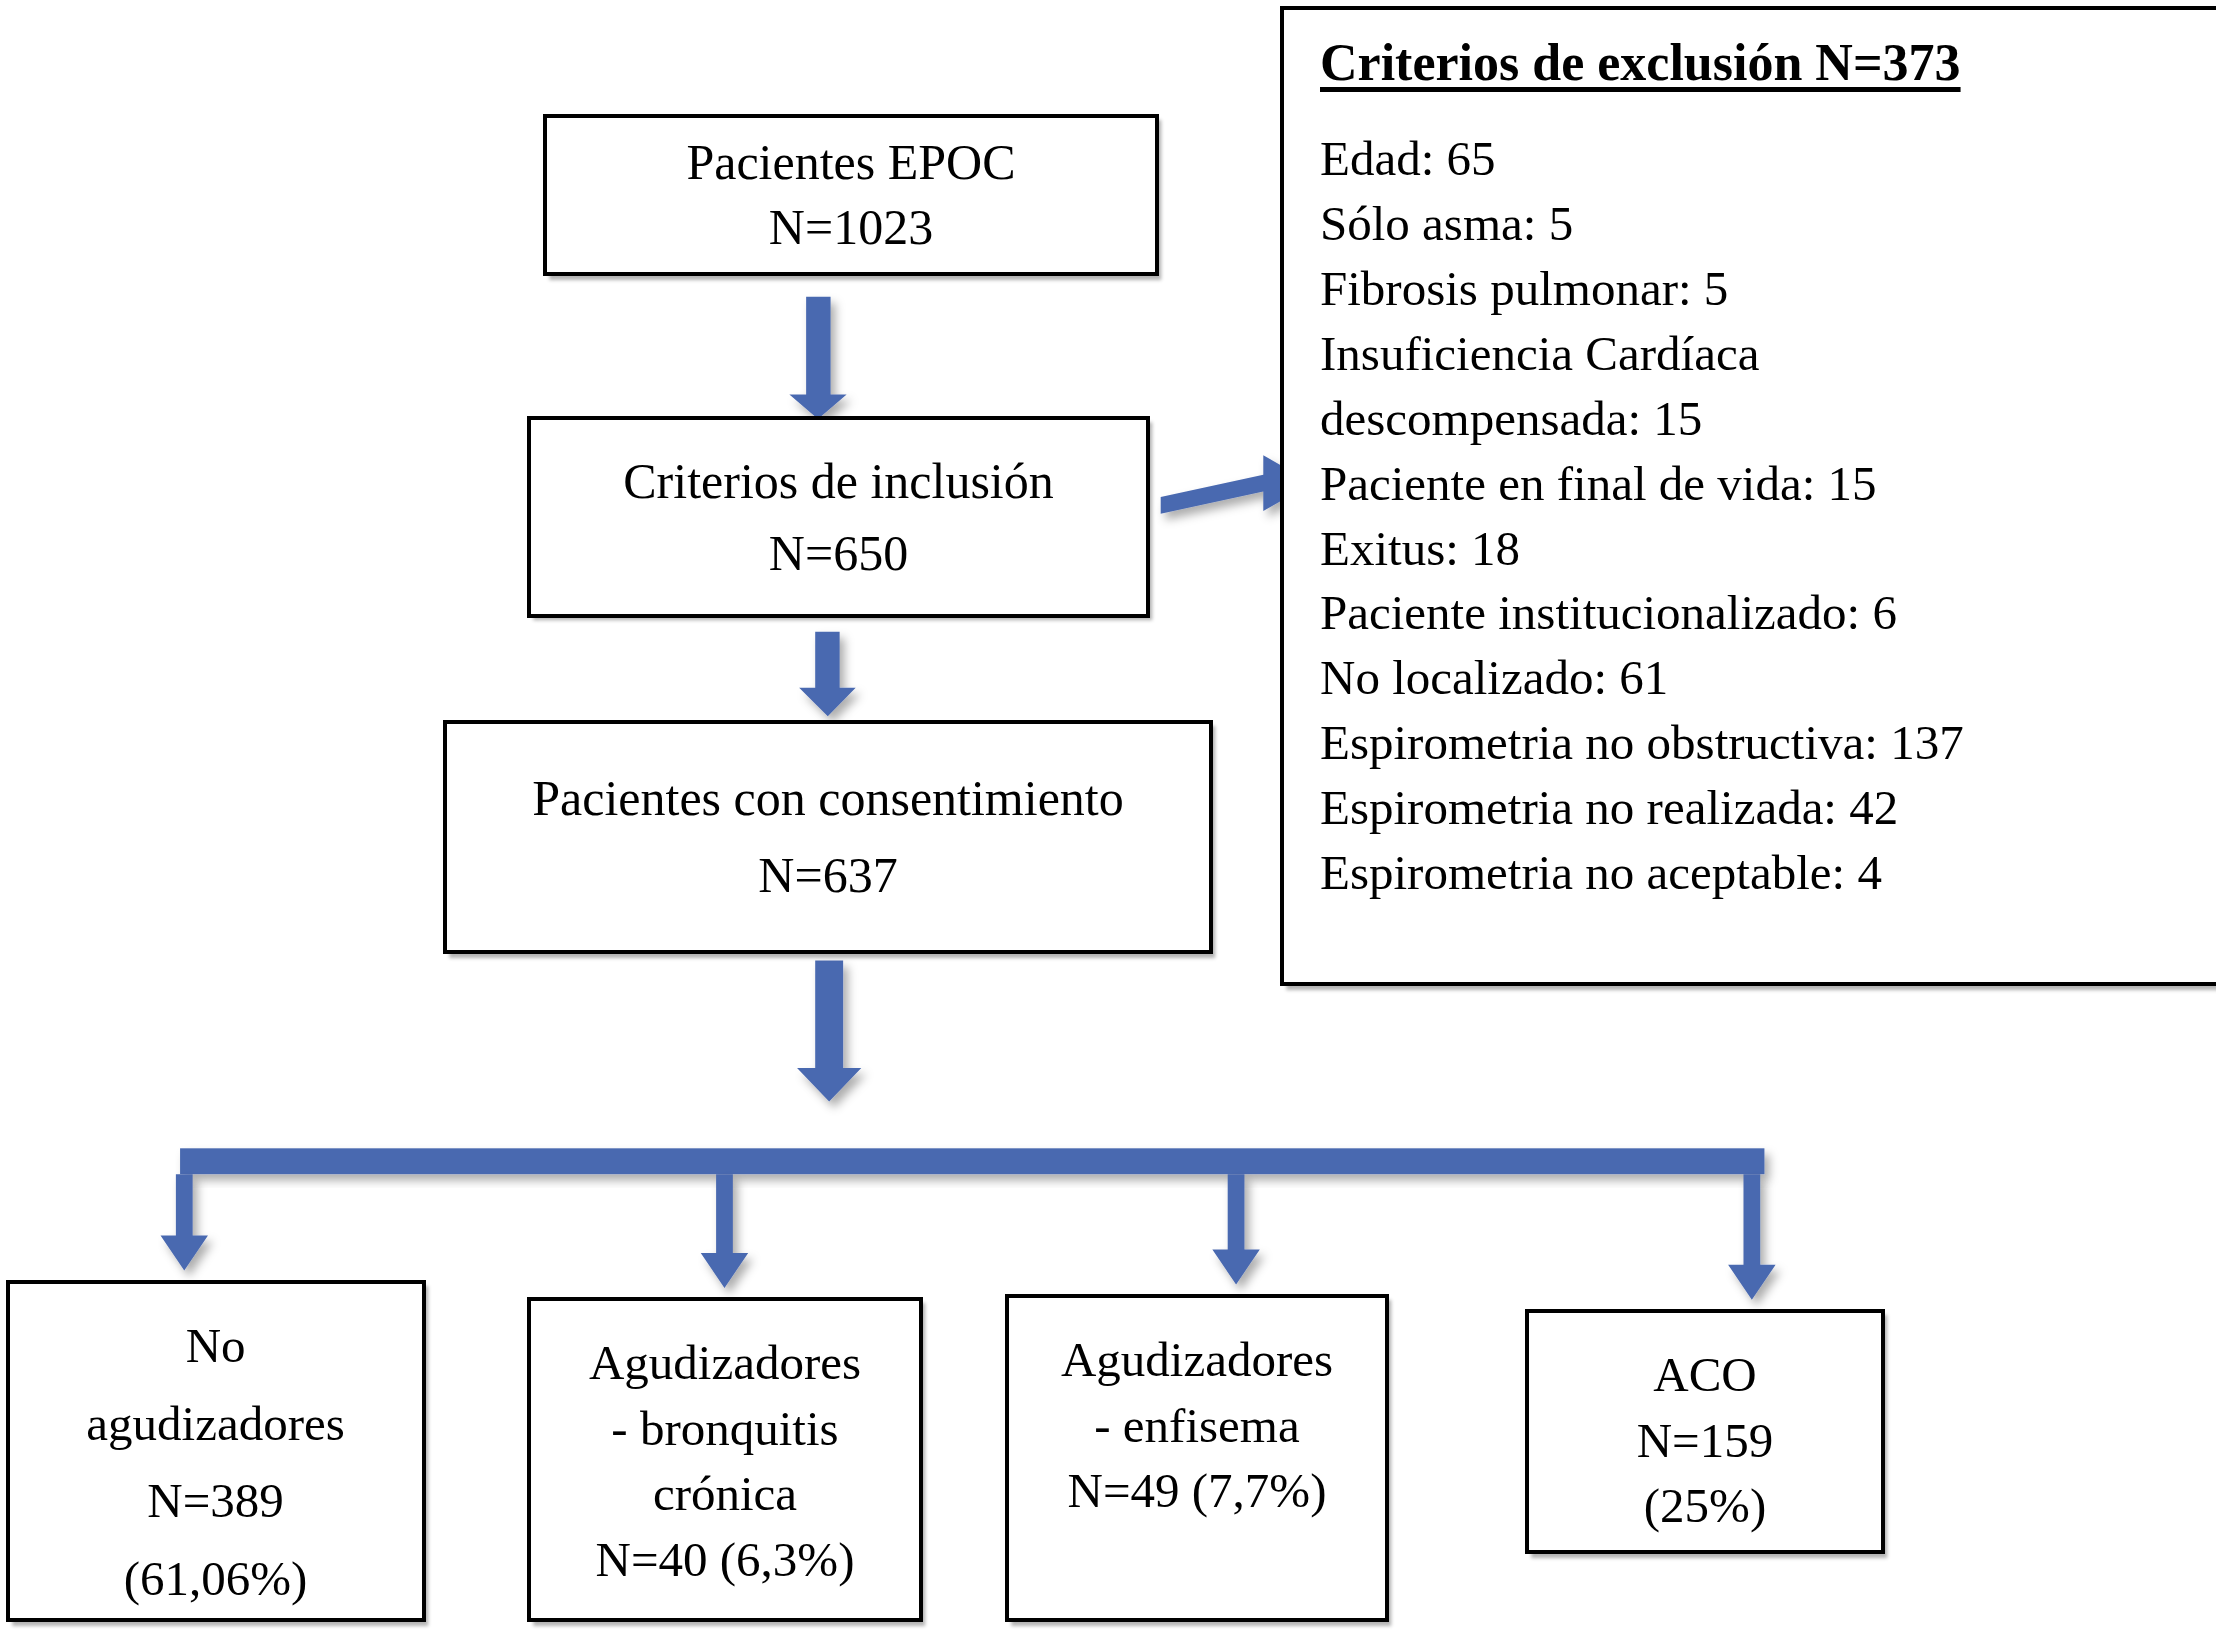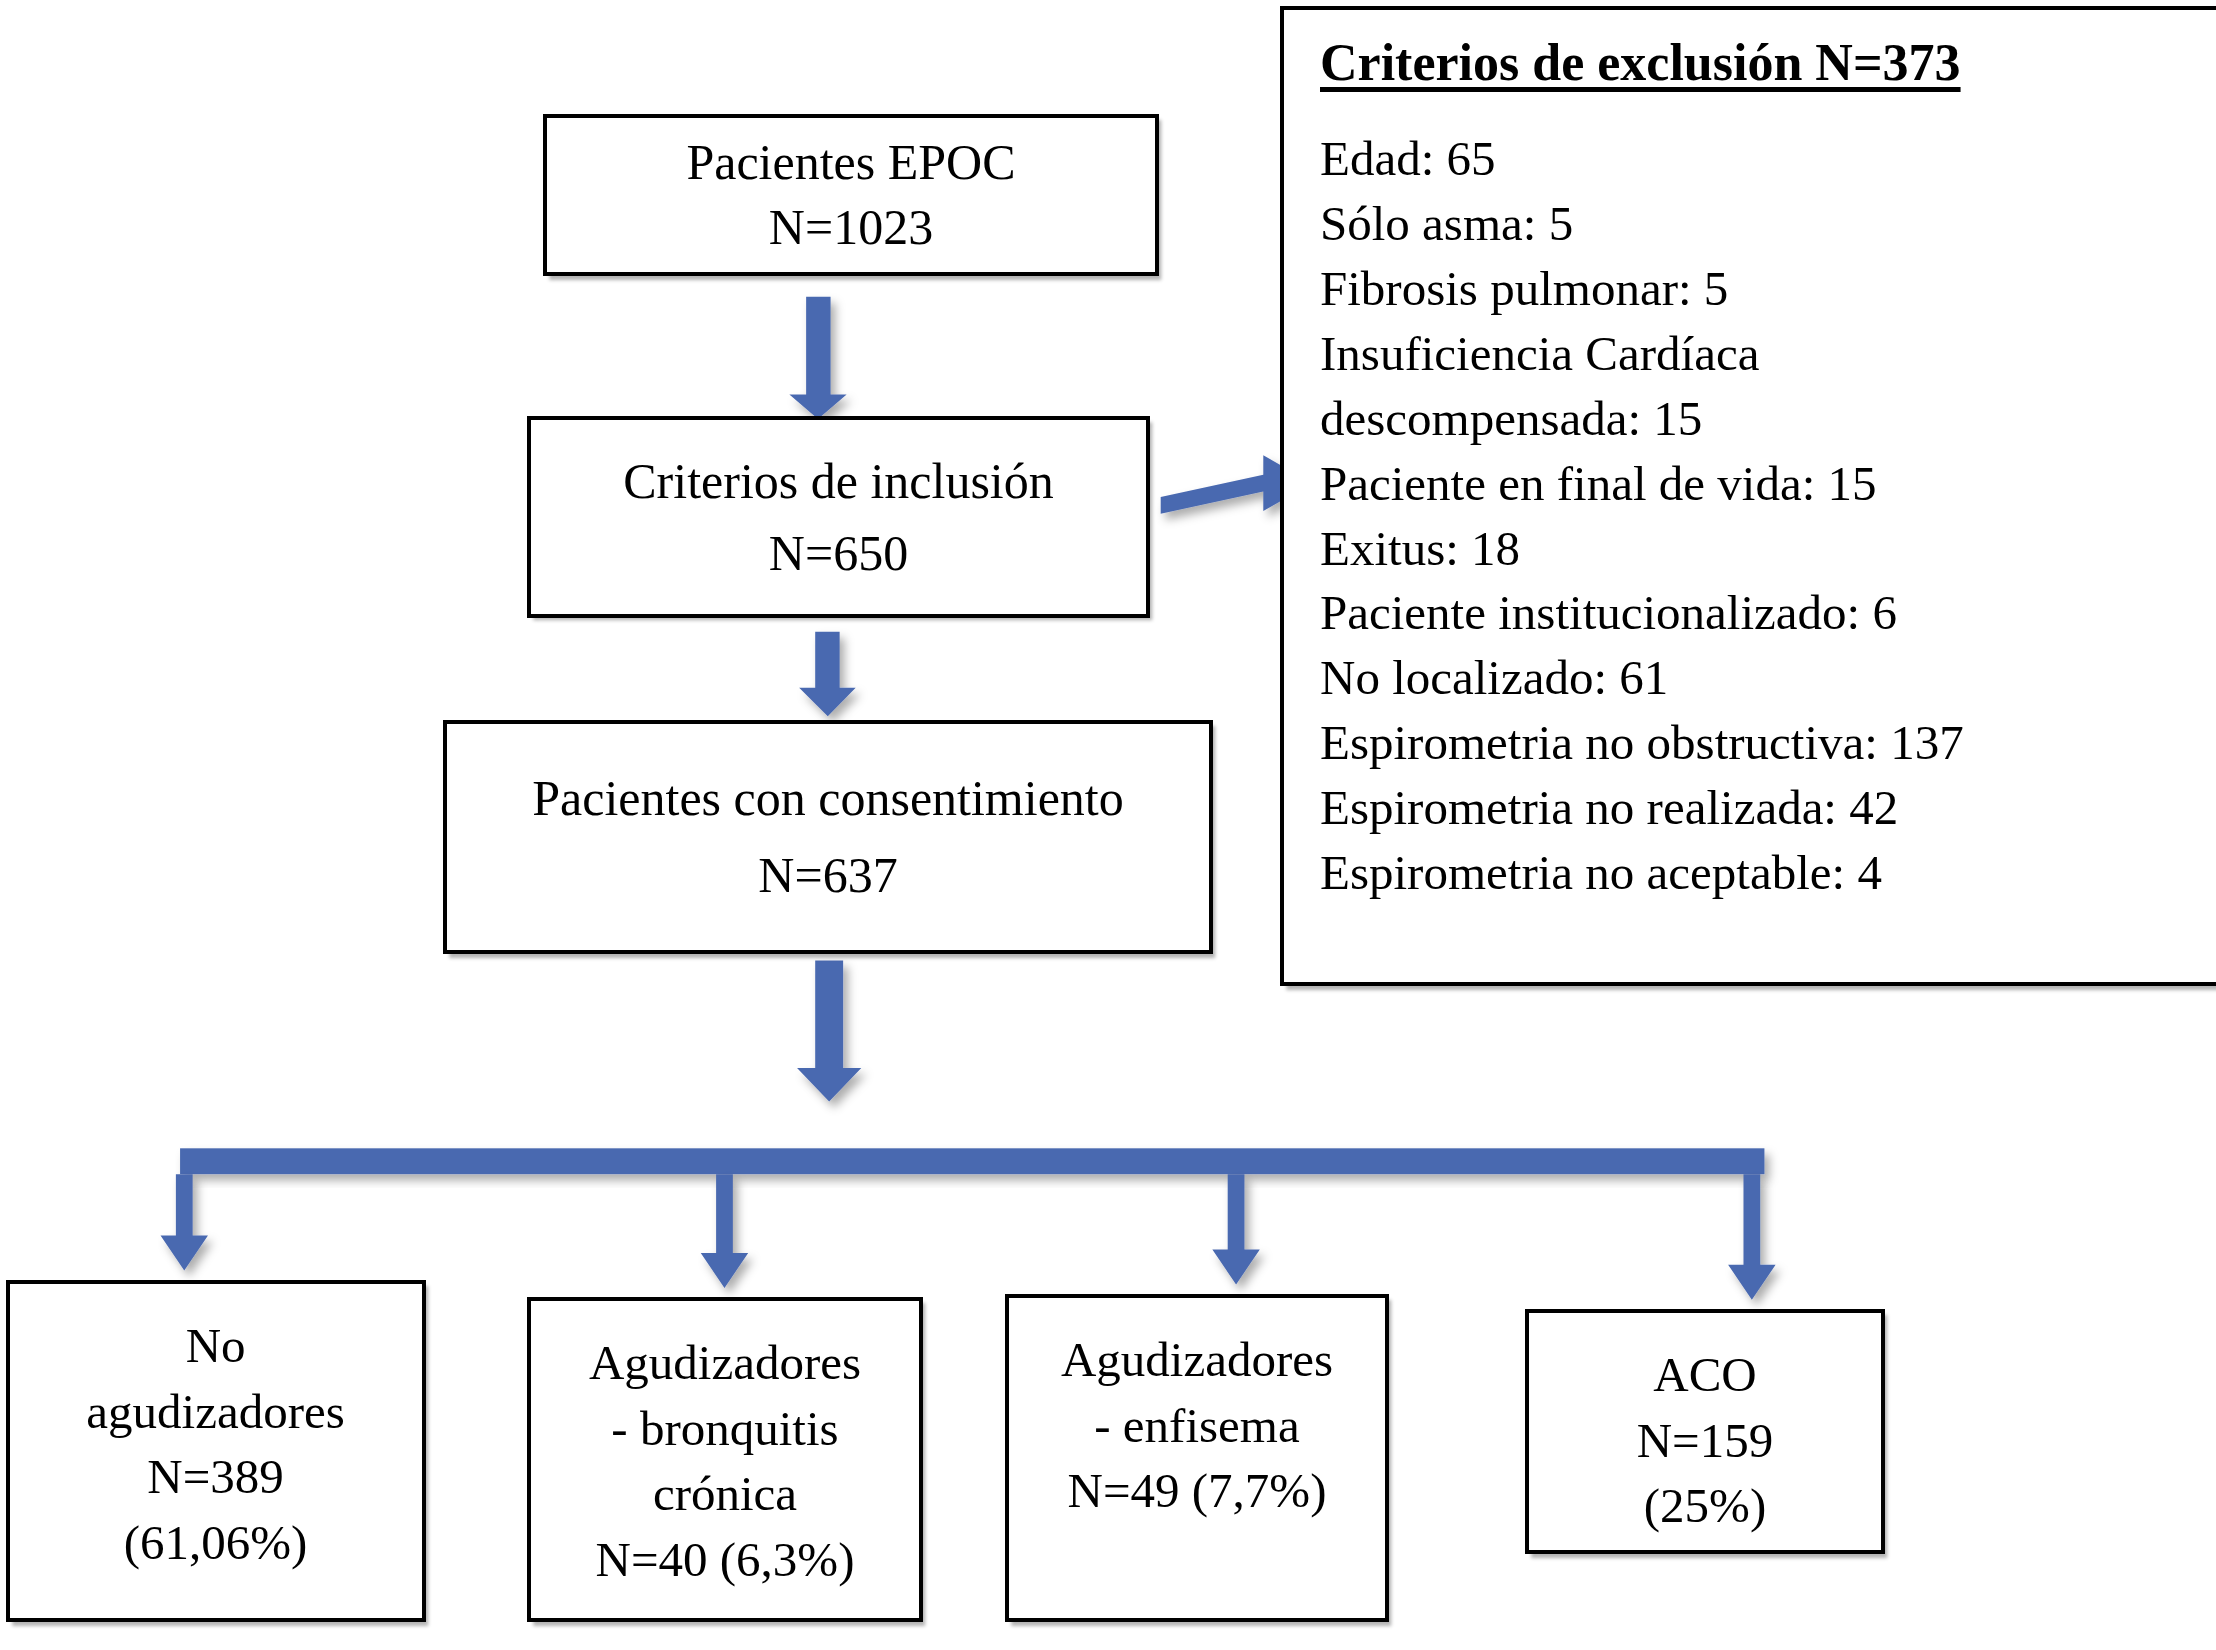--- a/index.html
+++ b/index.html
@@ -57,21 +57,21 @@
     text-underline-offset: 7px;
     display: inline-block;
     margin-bottom: 29px;
     white-space: nowrap;
   }
   #box-exclusion .excl-list { display: block; }
   #box-exclusion .excl-item { display: block; white-space: nowrap; }
 
   
   .outbox { font-size: 49px; line-height: 1.34; justify-content: flex-start; padding-top: 29px; }
-  #out-0 { left: 5.6px;    top: 1280px; width: 420px; height: 342px; }
+  #out-0 { left: 5.6px;    top: 1280px; width: 420px; height: 342px; gap: 12px; }
   #out-1 { left: 527px;  top: 1297px; width: 396px; height: 325px; }
   #out-2 { left: 1005px; top: 1294px; width: 384px; height: 328px; }
   #out-3 { left: 1525px; top: 1309px; width: 360px; height: 245px; }
 
   
   .svg-layer {
     position: absolute;
     left: 0; top: 0;
     width: 2216px; height: 1651px;
     pointer-events: none;

